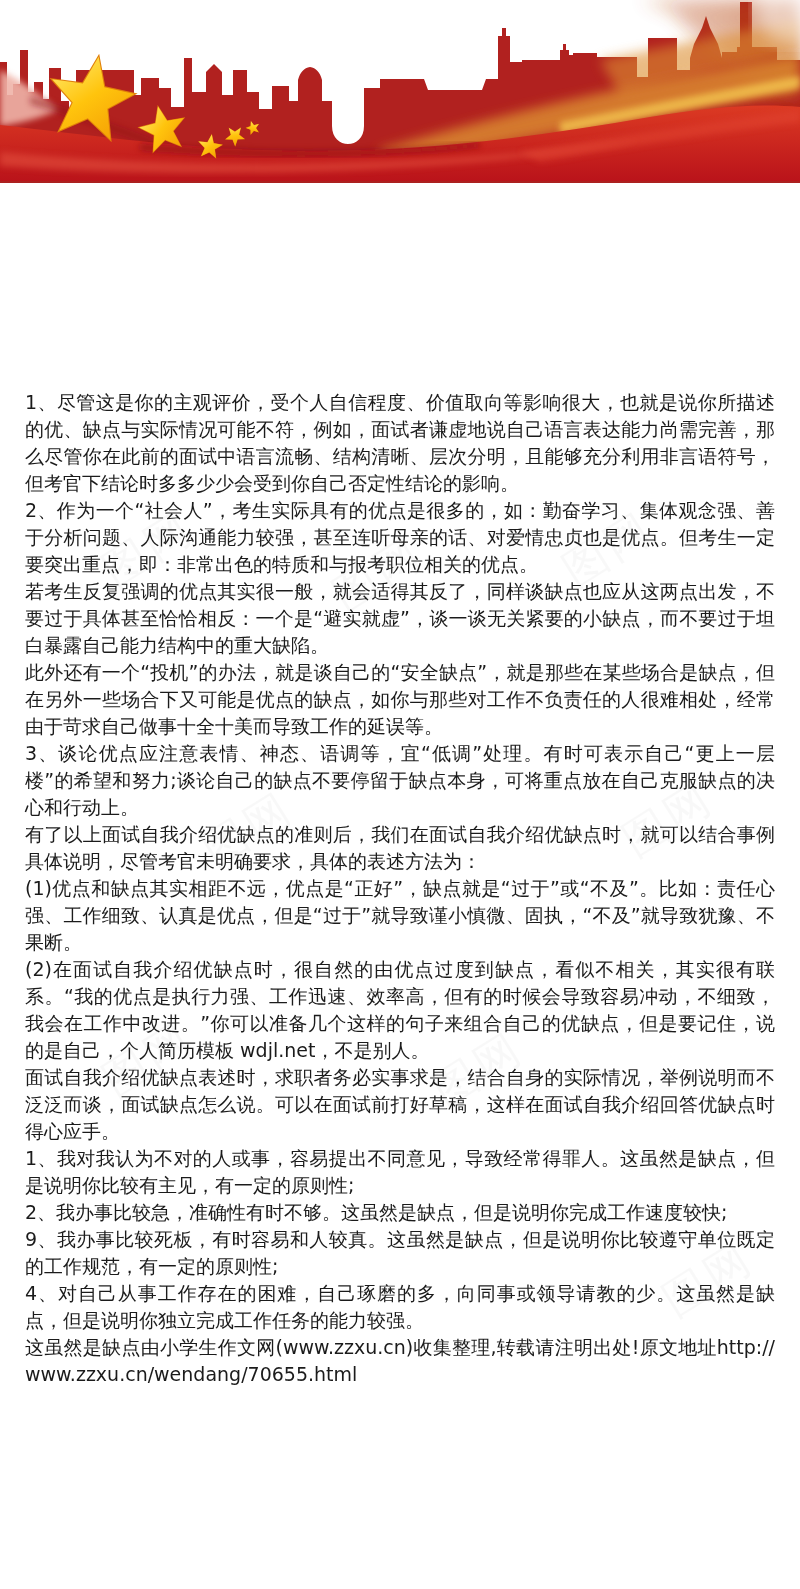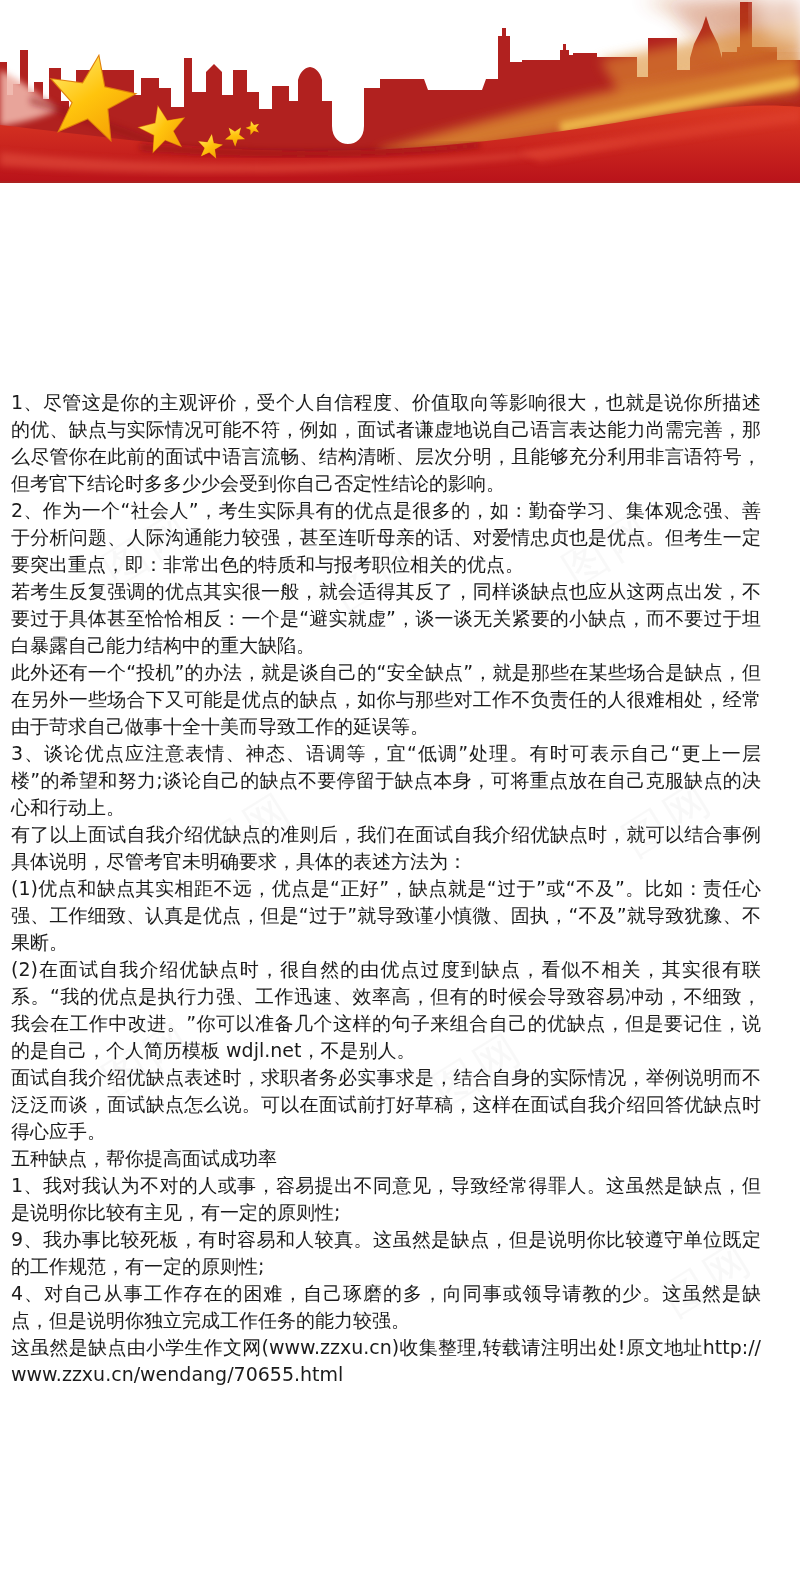--- a/index.html
+++ b/index.html
@@ -3,21 +3,21 @@
 <meta charset="utf-8">
 <style>
   html,body{margin:0;padding:0}
   body{
     width:800px;height:1589px;background:#ffffff;position:relative;overflow:hidden;
     font-family:"DejaVu Sans",sans-serif;
   }
   .banner{position:absolute;top:0;left:0;width:800px;height:183px;}
   .banner svg{display:block}
   .article{
-    position:absolute;left:11px;top:389px;width:750px;
+    position:absolute;left:25px;top:389px;width:750px;
     font-size:19px;line-height:27px;color:#1b1b1b;
     text-align:justify;
   }
   .article p{margin:0;padding:0;word-break:break-all}
   .article b{font-weight:400}
   .wm-layer{position:absolute;inset:0;pointer-events:none}
   .wm{
     position:absolute;font-size:44px;letter-spacing:4px;
     transform:rotate(-32deg);user-select:none;white-space:nowrap;
   }
@@ -109,18 +109,18 @@
 <div class="article" id="article" style="color: rgb(27, 27, 27);">
     <p><span>1、尽管这是你的主观评价，受个人自信程度、价值取向等影响很大，也就是说你所描述的优、缺点与实际情况可能不符，例如，面试者谦虚地说自己语言表达能力尚需完善，那么尽管你在此前的面试中语言流畅、结构清晰、层次分明，且能够充分利用非言语符号，但考官下结论时多多少少会受到你自己否定性结论的影响。</span></p>
     <p><span>2、作为一个“社会人”，考生实际具有的优点是很多的，如：勤奋学习、集体观念强、善于分析问题、人际沟通能力较强，甚至连听母亲的话、对爱情忠贞也是优点。但考生一定要突出重点，即：非常出色的特质和与报考职位相关的优点。</span></p>
     <p><span>若考生反复强调的优点其实很一般，就会适得其反了，同样谈缺点也应从这两点出发，不要过于具体甚至恰恰相反：一个是“避实就虚”，谈一谈无关紧要的小缺点，而不要过于坦白暴露自己能力结构中的重大缺陷。</span></p>
     <p><span>此外还有一个“投机”的办法，就是谈自己的“安全缺点”，就是那些在某些场合是缺点，但在另外一些场合下又可能是优点的缺点，如你与那些对工作不负责任的人很难相处，经常由于苛求自己做事十全十美而导致工作的延误等。</span></p>
     <p><span>3、谈论优点应注意表情、神态、语调等，宜“低调”处理。有时可表示自己“更上一层楼”的希望和努力;谈论自己的缺点不要停留于缺点本身，可将重点放在自己克服缺点的决心和行动上。</span></p>
     <p><span>有了以上面试自我介绍优缺点的准则后，我们在面试自我介绍优缺点时，就可以结合事例具体说明，尽管考官未明确要求，具体的表述方法为：</span></p>
     <p><span>(1)优点和缺点其实相距不远，优点是“正好”，缺点就是“过于”或“不及”。比如：责任心强、工作细致、认真是优点，但是“过于”就导致谨小慎微、固执，“不及”就导致犹豫、不果断。</span></p>
     <p><span>(2)在面试自我介绍优缺点时，很自然的由优点过度到缺点，看似不相关，其实很有联系。“我的优点是执行力强、工作迅速、效率高，但有的时候会导致容易冲动，不细致，我会在工作中改进。”你可以准备几个这样的句子来组合自己的优缺点，但是要记住，说的是自己，个人简历模板 wdjl.net，不是别人。</span></p>
     <p><span>面试自我介绍优缺点表述时，求职者务必实事求是，结合自身的实际情况，举例说明而不泛泛而谈，</span><b>面试缺点怎么说。</b><span>可以在面试前打好草稿，这样在面试自我介绍回答优缺点时得心应手。</span></p>
-    <p><span>五种缺点，帮你提高面试成功率</span></p>
     <p><span>1、我对我认为不对的人或事，容易提出不同意见，导致经常得罪人。这虽然是缺点，但是说明你比较有主见，有一定的原则性;</span></p>
+    <p><span>2、我办事比较急，准确性有时不够。这虽然是缺点，但是说明你完成工作速度较快;</span></p>
     <p><span>9、我办事比较死板，有时容易和人较真。这虽然是缺点，但是说明你比较遵守单位既定的工作规范，有一定的原则性;</span></p>
     <p><span>4、对自己从事工作存在的困难，自己琢磨的多，向同事或领导请教的少。这虽然是缺点，但是说明你独立完成工作任务的能力较强。</span></p>
     <p><b>这虽然是缺点</b><span>由小学生作文网(www.zzxu.cn)收集整理,转载请注明出处!原文地址http://www.zzxu.cn/wendang/70655.html</span></p>
   </div>
 
 </body></html>

